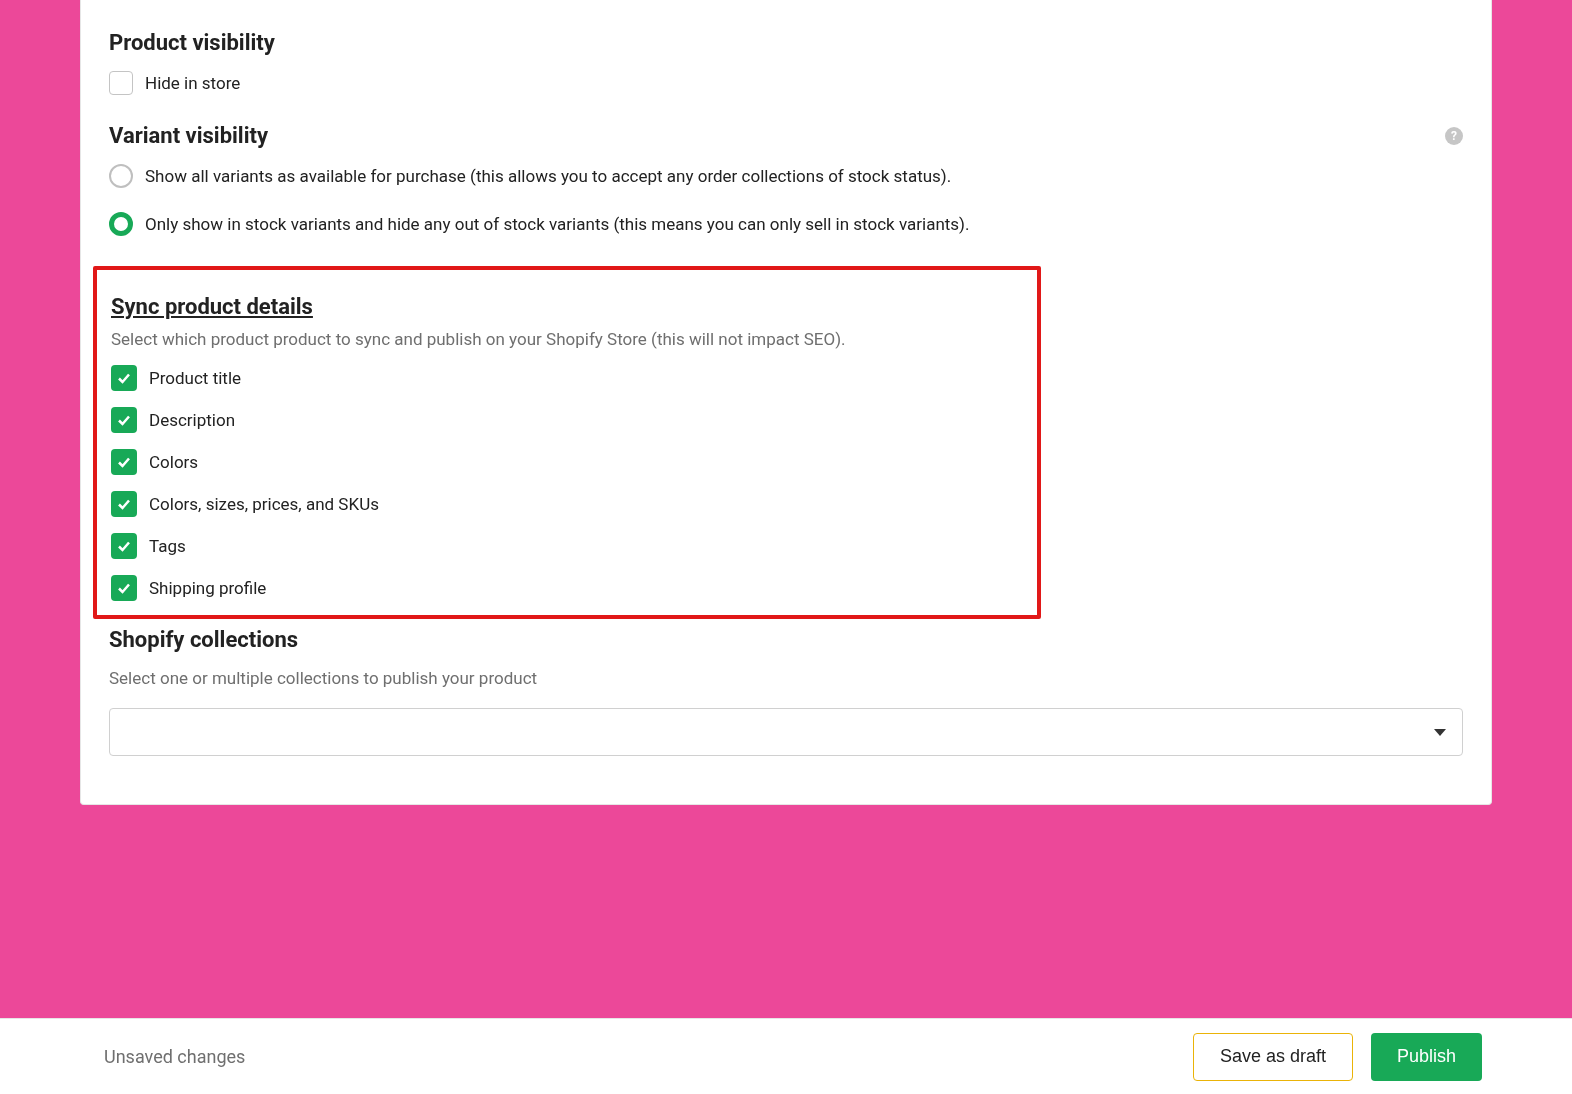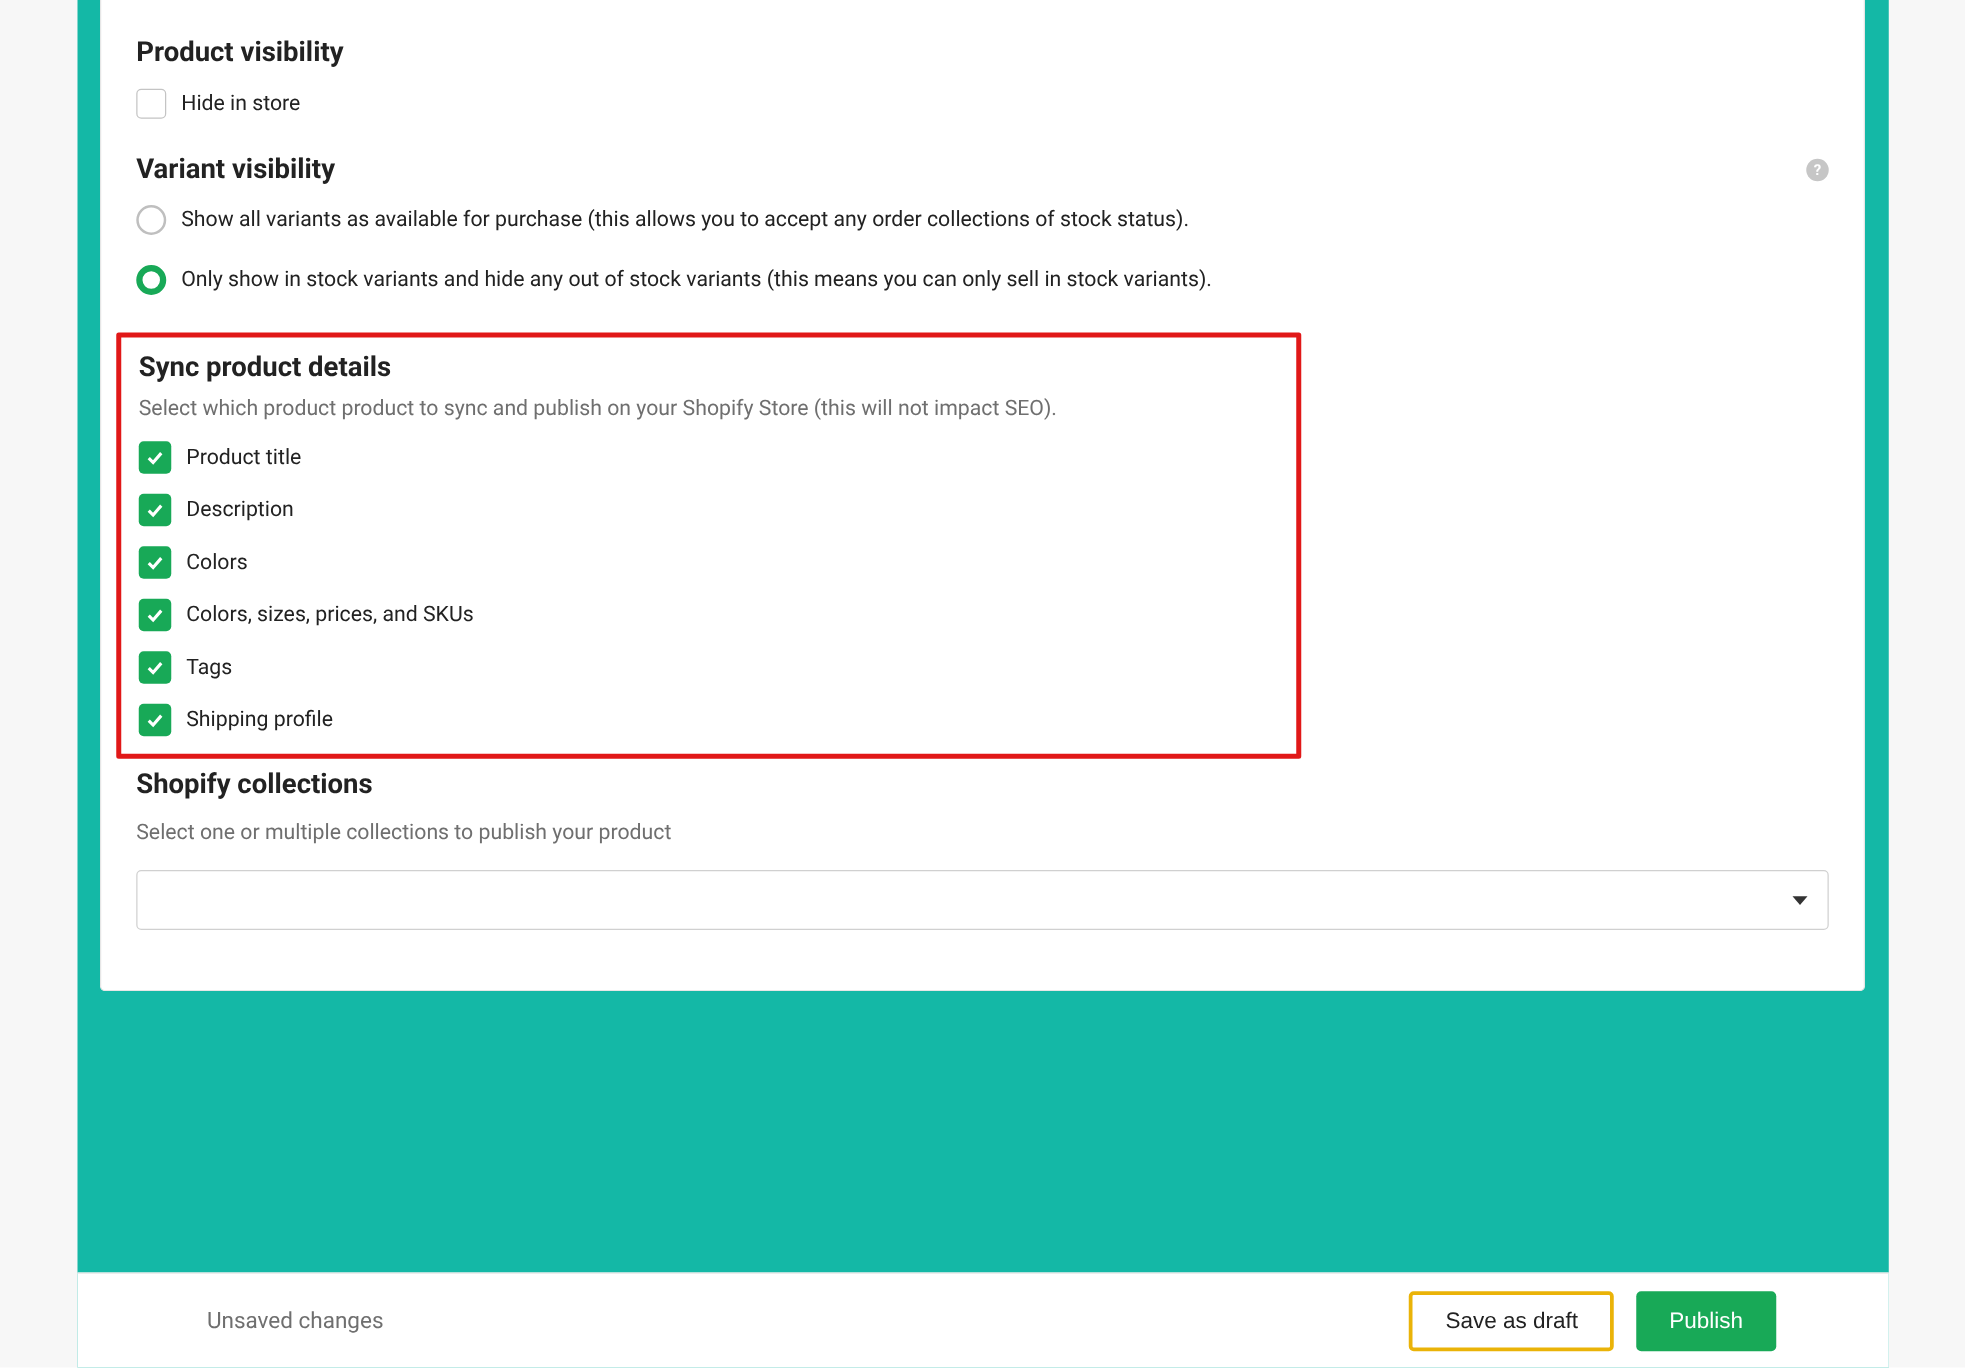--- a/index.html
+++ b/index.html
@@ -6,23 +6,23 @@
   body {
     font-family: -apple-system, BlinkMacSystemFont, "Segoe UI", Roboto, Helvetica, Arial, sans-serif;
     background: #f7f7f7;
     color: #222;
     width: 1572px;
     height: 1094px;
     overflow: hidden;
     position: relative;
   }
   .page {
-    background: #14b8a6;
+    background: #ec4899;
     margin: 0 auto;
-    width: 1449px;
+    width: 1572px;
     min-height: 1094px;
     position: relative;
     padding-left: 23px;
   }
   .card {
     position: relative;
     margin: 0 auto;
     width: calc(1572px - 160px);
     border-left: 1px solid #e6e6e6;
     border-right: 1px solid #e6e6e6;
@@ -108,21 +108,21 @@
     justify-content: center;
   }
   .highlight-box {
     border: 4px solid #e11818;
     border-radius: 2px;
     padding: 12px 14px 14px 14px;
     margin-top: 30px;
     margin-left: -16px;
     margin-right: 422px;
   }
-  .highlight-box .section-title { margin-top: 0; margin-bottom: 10px; }
+  .highlight-box .section-title { margin-top: 12px; margin-bottom: 10px; text-decoration: underline; }
   .highlight-box .subtext { margin-bottom: 16px; }
   .highlight-box .check-row { margin-bottom: 16px; }
   .highlight-box .check-row:last-child { margin-bottom: 0; }
   .dropdown {
     width: 100%;
     height: 48px;
     border: 1px solid #d0d0d0;
     border-radius: 4px;
     background: #fff;
     display: flex;
@@ -159,21 +159,21 @@
     border-radius: 4px;
     font-size: 18px;
     display: inline-flex;
     align-items: center;
     justify-content: center;
     cursor: pointer;
     border: none;
   }
   .btn-outline {
     background: #fff;
-    border: 3px solid #eab308;
+    border: 1px solid #eab308;
     color: #222;
   }
   .btn-primary {
     background: #18a957;
     color: #fff;
     font-weight: 500;
   }
   .content-wrap {
     position: absolute;
     top: 0; left: 0; right: 0; bottom: 76px;

